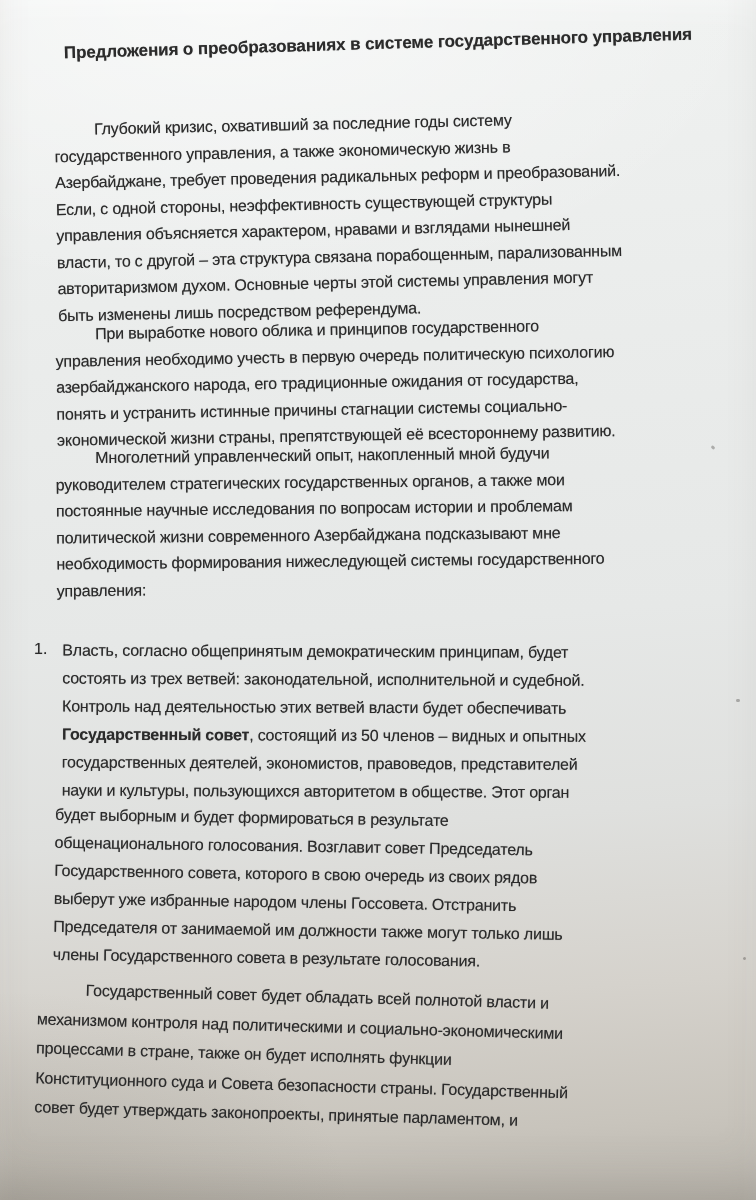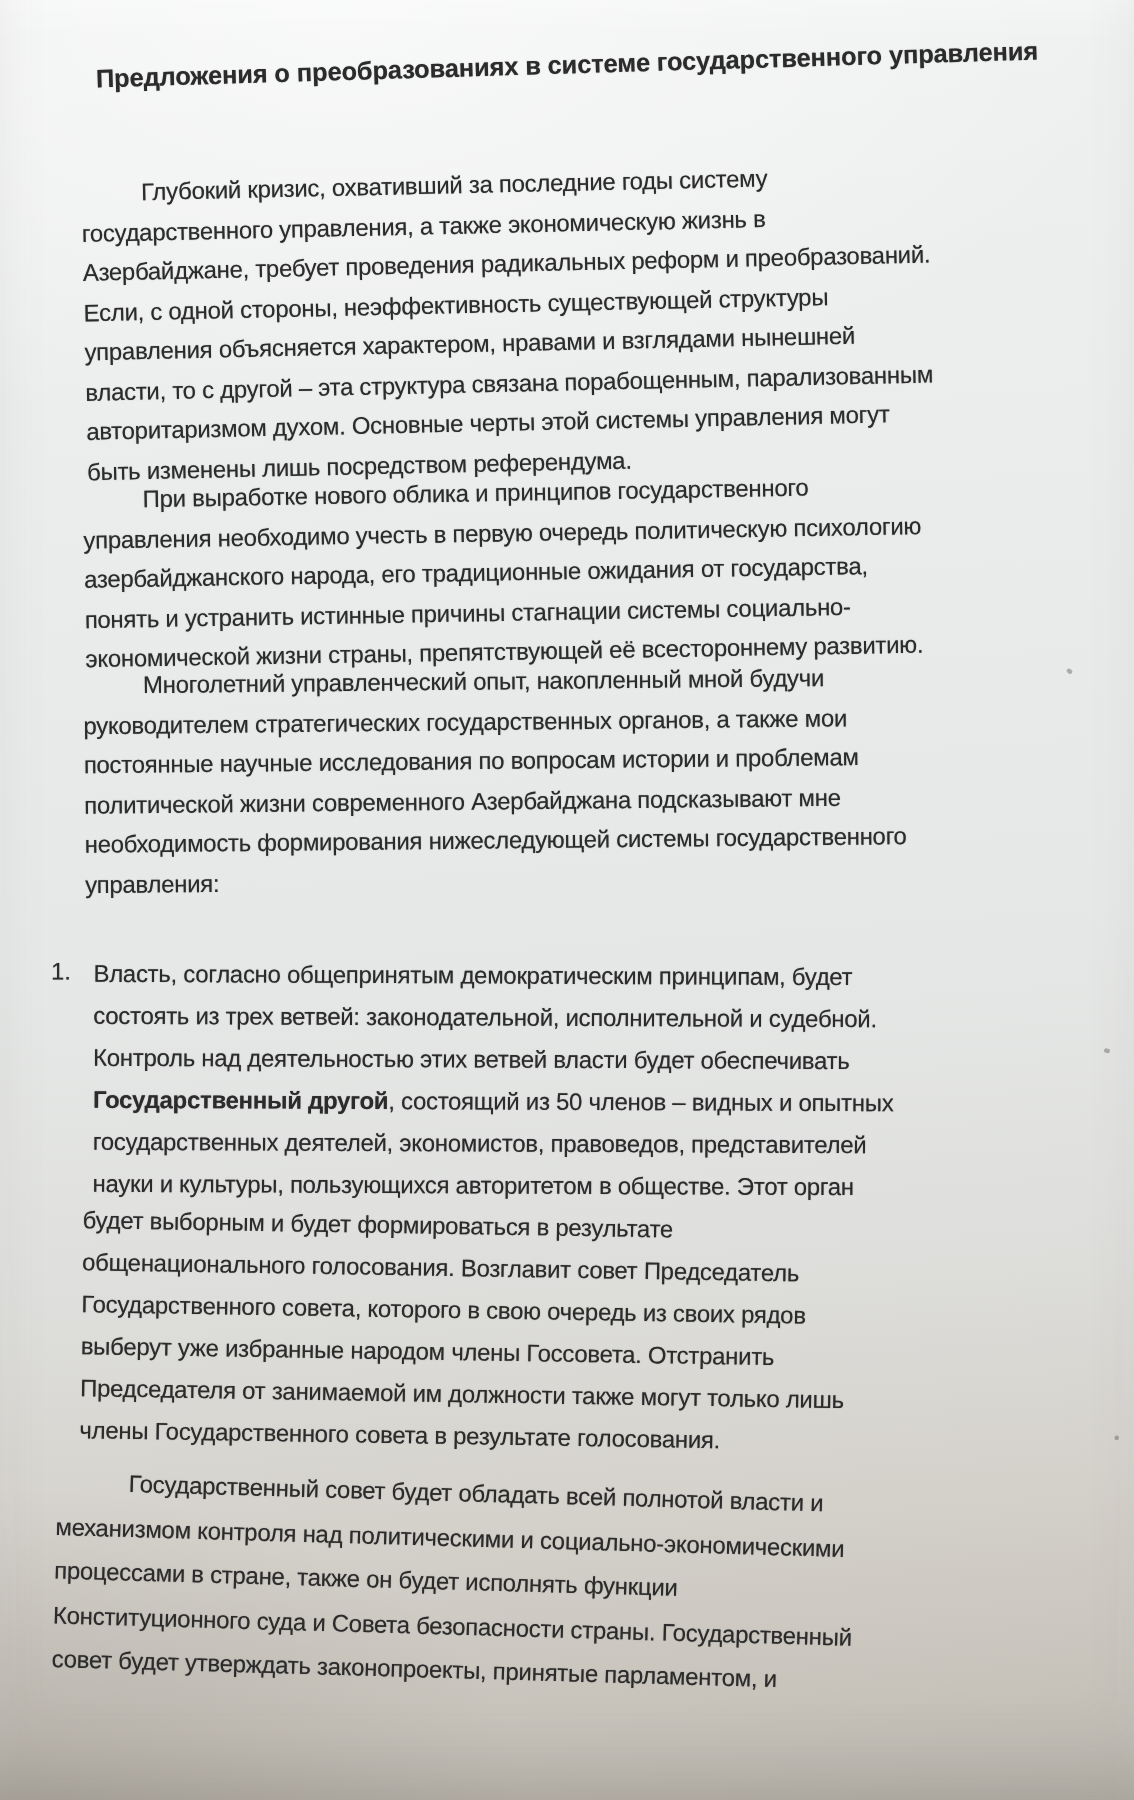--- a/index.html
+++ b/index.html
@@ -92,21 +92,21 @@
 постоянные научные исследования по вопросам истории и проблемам
 политической жизни современного Азербайджана подсказывают мне
 необходимость формирования нижеследующей системы государственного
 управления:</div>
 
   <div class="txt list-marker">1.</div>
 
   <div class="txt para itemA1"><span>Власть, согласно общепринятым демократическим принципам, будет
 состоять из трех ветвей: законодательной, исполнительной и судебной.
 Контроль над деятельностью этих ветвей власти будет обеспечивать
-</span><span class="bold-term">Государственный другой</span><span>, состоящий из 50 членов – видных и опытных
+</span><span class="bold-term">Государственный совет</span><span>, состоящий из 50 членов – видных и опытных
 государственных деятелей, экономистов, правоведов, представителей
 науки и культуры, пользующихся авторитетом в обществе. Этот орган</span></div>
 
   <div class="txt para itemA2">будет выборным и будет формироваться в результате
 общенационального голосования. Возглавит совет Председатель
 Государственного совета, которого в свою очередь из своих рядов
 выберут уже избранные народом члены Госсовета. Отстранить
 Председателя от занимаемой им должности также могут только лишь
 члены Государственного совета в результате голосования.</div>
 

